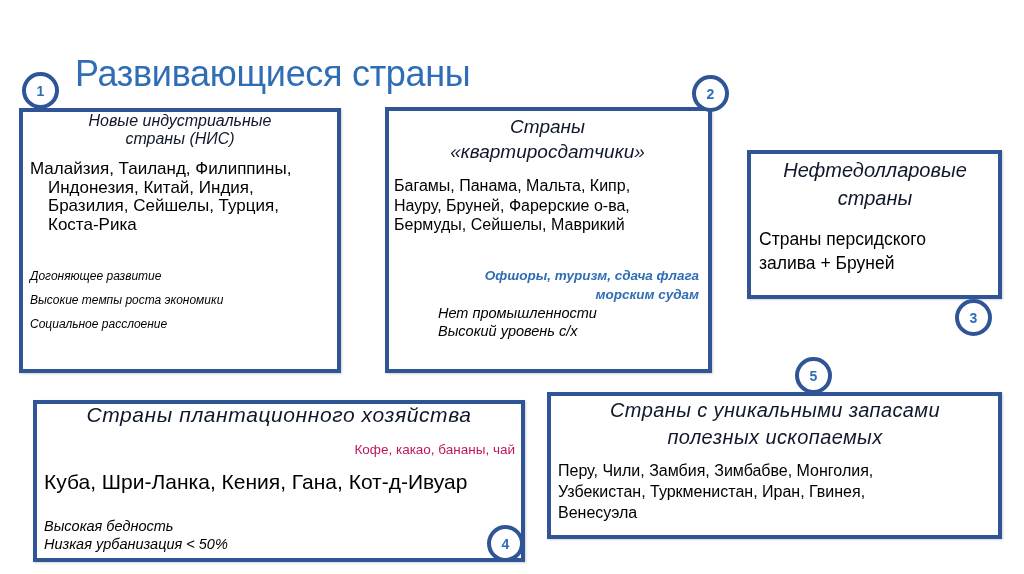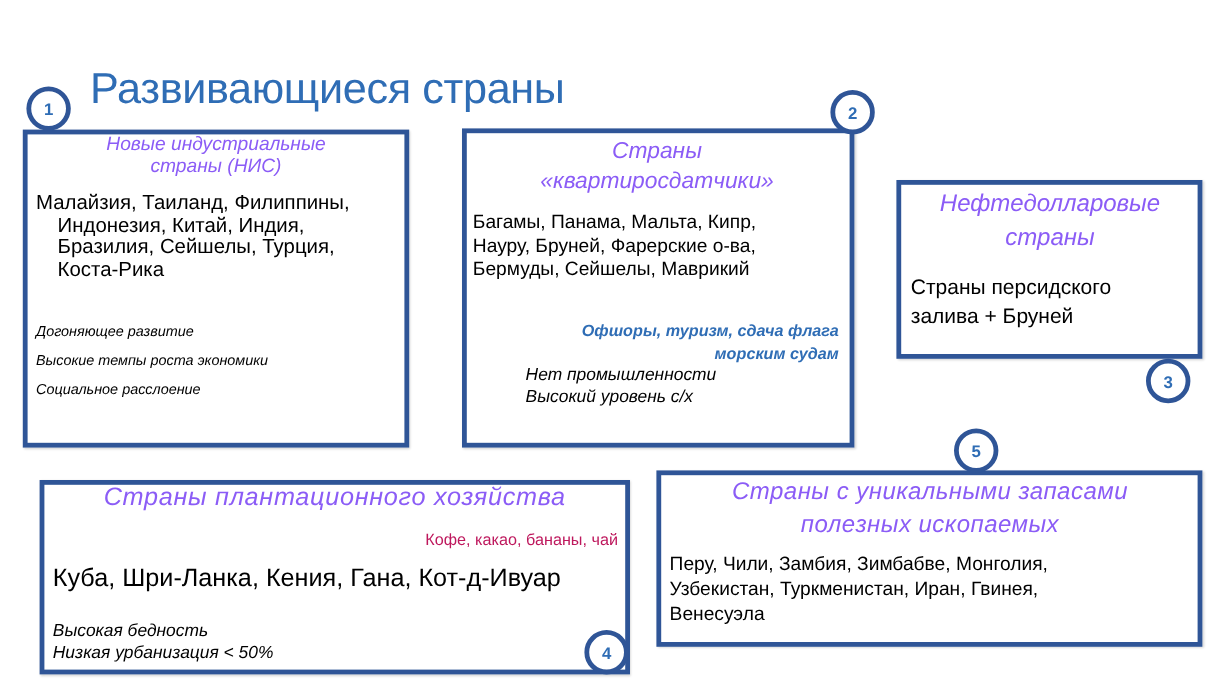--- a/index.html
+++ b/index.html
@@ -22,21 +22,21 @@
     }
     .circle {
       position: absolute; box-sizing: border-box;
       width: 37px; height: 37px; border-radius: 50%;
       border: 4px solid #2f5597; background: #fff;
       color: #2f6db5; font-weight: bold; font-size: 14px;
       display: flex; align-items: center; justify-content: center;
       z-index: 2;
     }
     .t { position: absolute; white-space: nowrap; }
-    .hd { color: #8b5cf6; font-style: italic; text-align: center; white-space: normal; line-height: 1.15; }
+    .hd { color: #0f172a; font-style: italic; text-align: center; white-space: normal; line-height: 1.15; }
     .blue { color: #be185d; }
     .it { font-style: italic; }
     .bi { font-style: italic; font-weight: bold; color: #2f6db5; text-align: right; line-height: 1.3; }
   </style>
 </head>
 <body>
 
 <div class="title">Развивающиеся страны</div>
 
 <div class="box" style="left:19px; top:108px; width:322px; height:265px;"></div>

